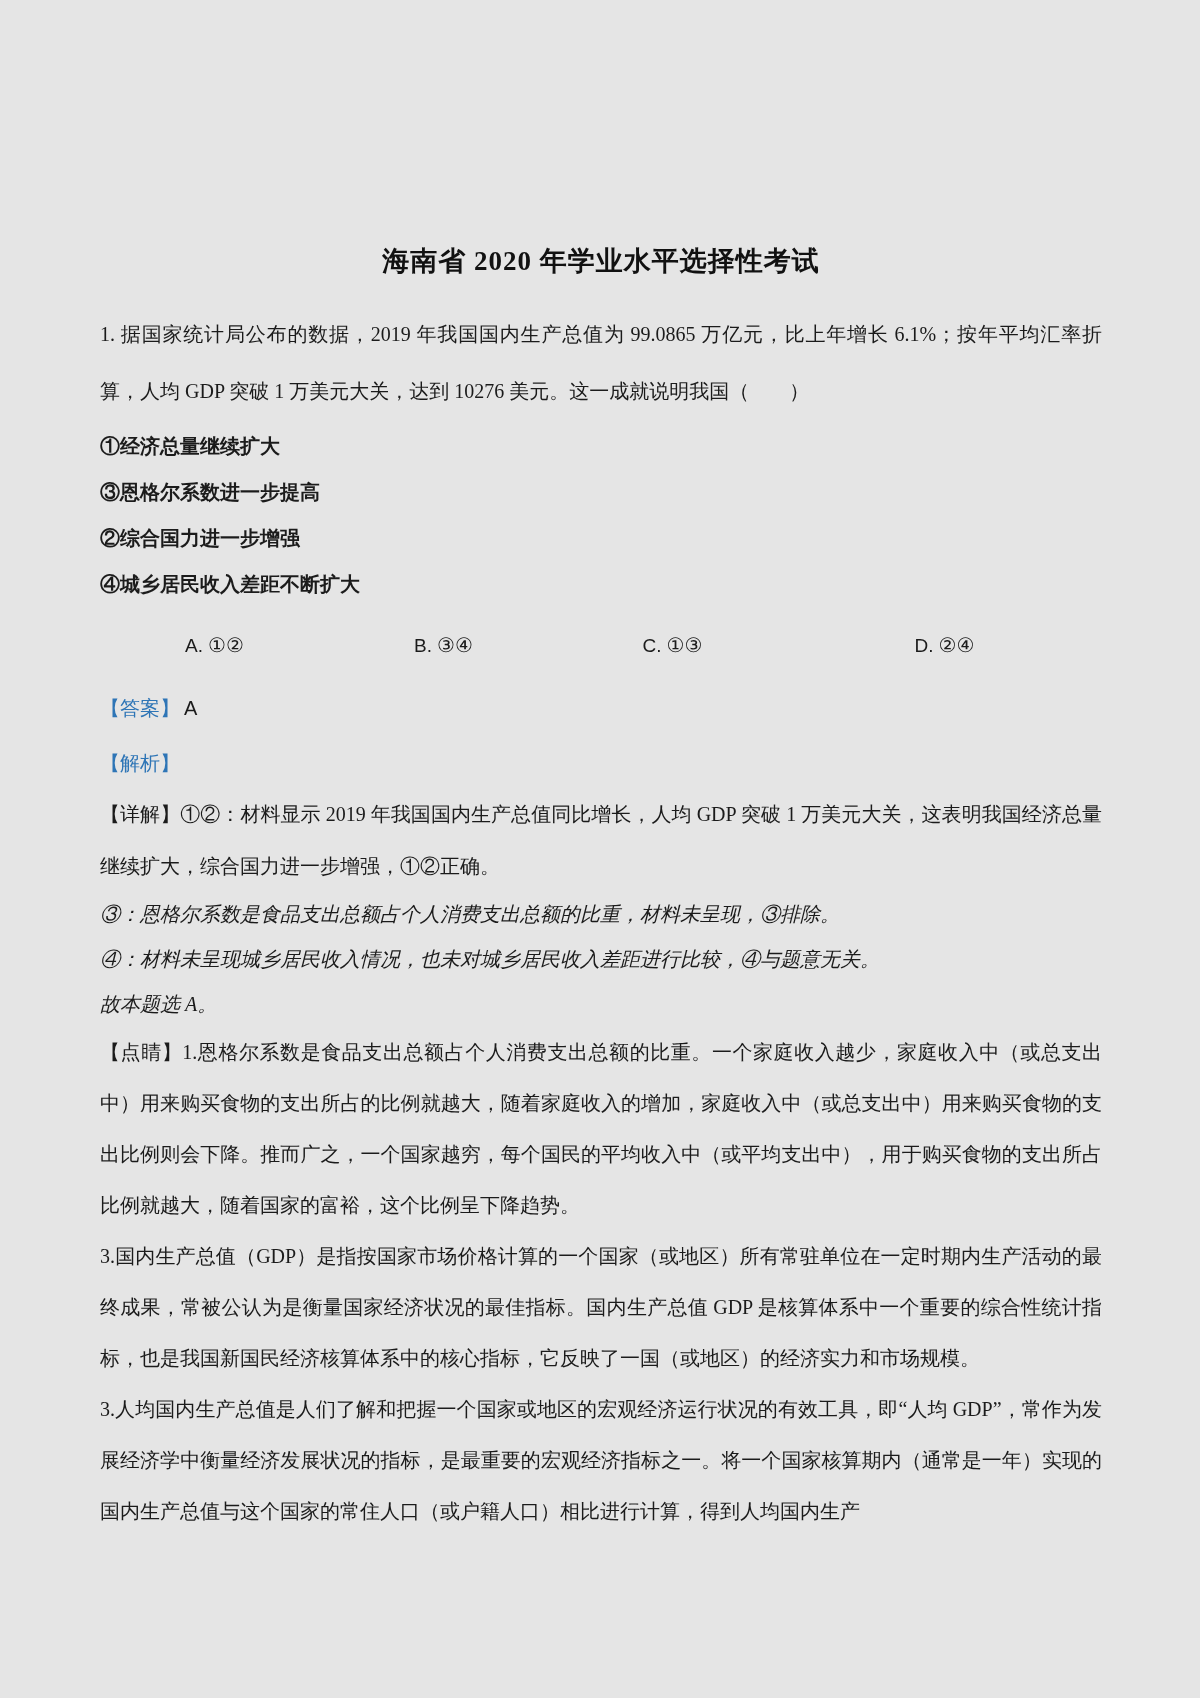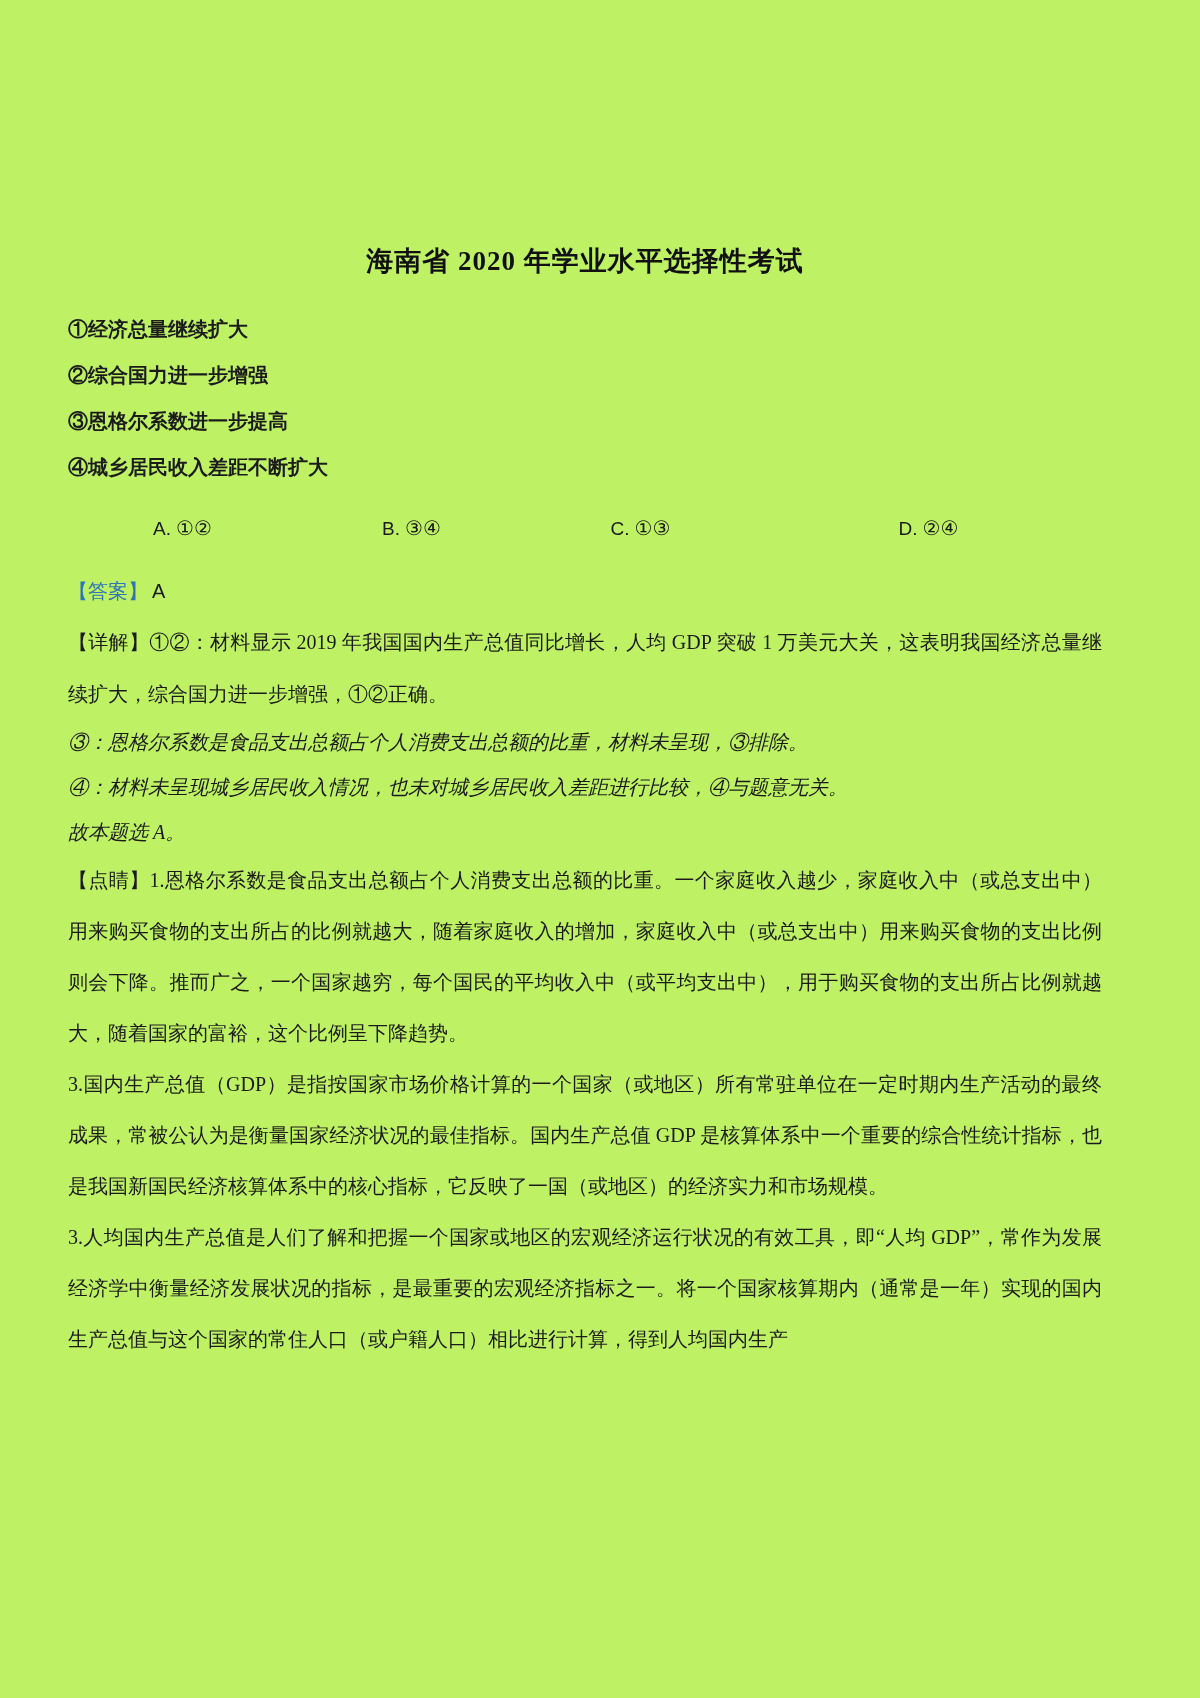--- a/index.html
+++ b/index.html
@@ -5,23 +5,23 @@
   * { margin: 0; padding: 0; box-sizing: border-box; }
   html, body {
     width: 1200px;
     background: #ffffff;
     font-family: "Liberation Serif", "DejaVu Serif", serif;
   }
   .doc {
     position: relative;
     width: 1200px;
     height: 1698px;
-    background: #bef264;
+    background: #e5e5e5;
     overflow: hidden;
-    padding: 242px 98px 0 68px;
+    padding: 242px 98px 0 100px;
     color: #1b1b1b;
   }
   h1.title {
     text-align: center;
     font-size: 27px;
     font-weight: bold;
     line-height: 38px;
     letter-spacing: 1px;
     margin-bottom: 26px;
     color: #111;
@@ -54,41 +54,44 @@
   .flow { line-height: 45px; font-style: italic; }
   .tipflow { line-height: 51px; }
 </style>
 </head>
 <body>
 
 <div class="doc">
 
   <h1 class="title">海南省 2020 年学业水平选择性考试</h1>
 
+  <p class="stem"><span>1.</span>
+    <span>据国家统计局公布的数据，2019 年我国国内生产总值为 99.0865 万亿元，比上年增长 6.1%；按年平均汇率折算，人均 GDP 突破 1 万美元大关，达到 10276 美元。这一成就说明我国（　　）</span></p>
 
   <div class="statements">
     <p class="statement">①经济总量继续扩大</p>
+    <p class="statement">③恩格尔系数进一步提高</p>
     <p class="statement">②综合国力进一步增强</p>
-    <p class="statement">③恩格尔系数进一步提高</p>
     <p class="statement">④城乡居民收入差距不断扩大</p>
   </div>
 
   <div class="choices">
     <div class="choice"><span class="choice-label">A.</span>
       <span>①②</span></div>
     <div class="choice"><span class="choice-label">B.</span>
       <span>③④</span></div>
     <div class="choice"><span class="choice-label">C.</span>
       <span>①③</span></div>
     <div class="choice"><span class="choice-label">D.</span>
       <span>②④</span></div>
   </div>
 
   <p class="answer-line"><span class="label-blue">【答案】</span><span class="answer-value">A</span></p>
 
+  <p class="analysis-line"><span class="label-blue">【解析】</span></p>
 
   <p class="detail-first"><span>【详解】</span><span>①②：材料显示 2019 年我国国内生产总值同比增长，人均 GDP 突破 1 万美元大关，这表明我国经济总量继续扩大，综合国力进一步增强，①②正确。</span></p>
 
   <p class="flow">③：恩格尔系数是食品支出总额占个人消费支出总额的比重，材料未呈现，③排除。</p>
   <p class="flow">④：材料未呈现城乡居民收入情况，也未对城乡居民收入差距进行比较，④与题意无关。</p>
   <p class="flow">故本题选 A。</p>
 
   <p class="tipflow"><span>【点睛】</span><span>1.恩格尔系数是食品支出总额占个人消费支出总额的比重。一个家庭收入越少，家庭收入中（或总支出中）用来购买食物的支出所占的比例就越大，随着家庭收入的增加，家庭收入中（或总支出中）用来购买食物的支出比例则会下降。推而广之，一个国家越穷，每个国民的平均收入中（或平均支出中），用于购买食物的支出所占比例就越大，随着国家的富裕，这个比例呈下降趋势。</span></p>
 
   <p class="tipflow">3.国内生产总值（GDP）是指按国家市场价格计算的一个国家（或地区）所有常驻单位在一定时期内生产活动的最终成果，常被公认为是衡量国家经济状况的最佳指标。国内生产总值 GDP 是核算体系中一个重要的综合性统计指标，也是我国新国民经济核算体系中的核心指标，它反映了一国（或地区）的经济实力和市场规模。</p>

